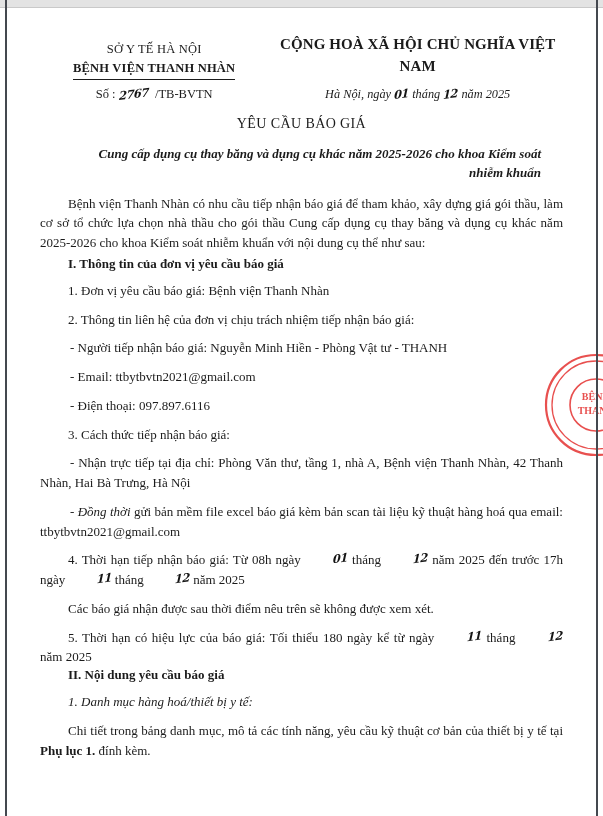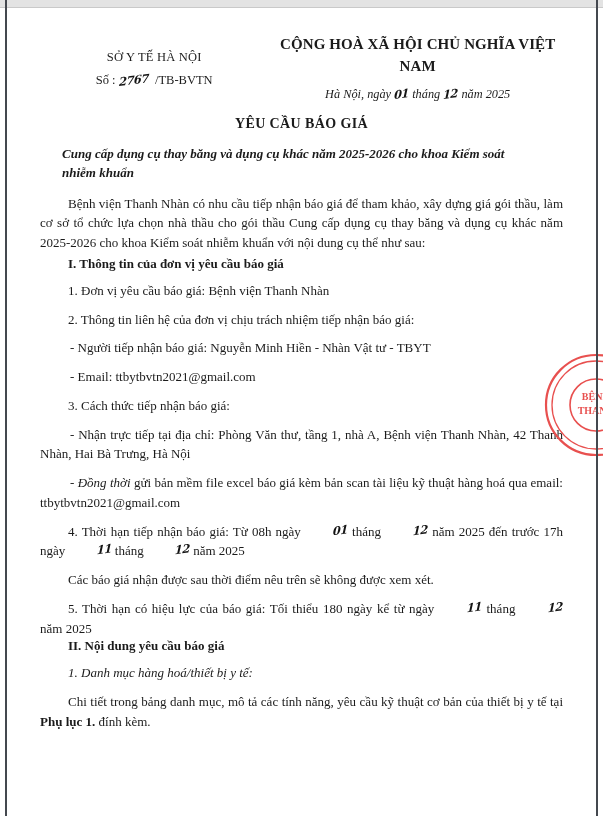--- a/index.html
+++ b/index.html
@@ -42,21 +42,21 @@
     right: 8px;
     top: 8px;
     bottom: 0;
     padding: 14px 32px 0 32px;
     box-sizing: border-box;
   }
 
   
   .header {
     display: flex;
-    align-items: center;
+    align-items: flex-end;
     margin-top: 12px;
   }
   .hdr-left {
     width: 44%;
     text-align: center;
     padding-right: 4px;
   }
   .hdr-right {
     width: 56%;
     text-align: center;
@@ -105,26 +105,26 @@
     letter-spacing: -0.5px;
     display: inline-block;
     transform: rotate(-7deg) skewX(-9deg);
     color: #141414;
   }
 
   
   .doc-title {
     text-align: center;
     font-size: 14px;
-    font-weight: bold;
+    font-weight: normal;
     letter-spacing: .4px;
     margin-top: 14px;
   }
   .doc-subtitle {
-    text-align: left;
+    text-align: right;
     font-size: 13px;
     font-weight: bold;
     font-style: italic;
     line-height: 1.5;
     margin: 12px 22px 0 22px;
   }
   .addressee {
     text-align: center;
     font-size: 13px;
     margin-top: 15px;
@@ -195,38 +195,40 @@
     </text>
     <text x="53" y="48" text-anchor="middle" font-family="Liberation Serif, serif" font-size="10" font-weight="bold" fill="#e8504f">BỆNH</text>
     <text x="53" y="62" text-anchor="middle" font-family="Liberation Serif, serif" font-size="10" font-weight="bold" fill="#e8504f">THANH</text>
   </svg>
 
   <div class="sheet">
 
     <div class="header">
       <div class="hdr-left">
         <div class="org-line">SỞ Y TẾ HÀ NỘI</div>
+        <div><span class="org-line bold">BỆNH VIỆN THANH NHÀN</span></div>
         <div class="so-line"><span>Số : </span><span class="hw">2767</span><span>  /TB-BVTN</span></div>
       </div>
       <div class="hdr-right">
         <div class="nation">CỘNG HOÀ XÃ HỘI CHỦ NGHĨA VIỆT NAM</div>
         <div class="date-line"><span>Hà Nội, ngày </span><span class="hw">01</span><span> tháng </span><span class="hw">12</span><span> năm 2025</span></div>
       </div>
     </div>
 
     <div class="doc-title">YÊU CẦU BÁO GIÁ</div>
     <div class="doc-subtitle">Cung cấp dụng cụ thay băng và dụng cụ khác năm 2025-2026 cho khoa Kiểm soát nhiễm khuẩn</div>
 
     <p class="body">Bệnh viện Thanh Nhàn có nhu cầu tiếp nhận báo giá để tham khảo, xây dựng giá gói thầu, làm cơ sở tổ chức lựa chọn nhà thầu cho gói thầu Cung cấp dụng cụ thay băng và dụng cụ khác năm 2025-2026 cho khoa Kiểm soát nhiễm khuẩn với nội dung cụ thể như sau:</p>
 
     <div class="sec-head">I. Thông tin của đơn vị yêu cầu báo giá</div>
     <div class="item">1. Đơn vị yêu cầu báo giá: Bệnh viện Thanh Nhàn</div>
     <div class="item">2. Thông tin liên hệ của đơn vị chịu trách nhiệm tiếp nhận báo giá:</div>
-    <div class="sub">- Người tiếp nhận báo giá: Nguyễn Minh Hiền - Nhàn Vật tư - TBYT</div>
+    <div class="sub">- Người tiếp nhận báo giá: Nguyễn Minh Hiền - Phòng Vật tư - THANH</div>
     <div class="sub">- Email: ttbytbvtn2021@gmail.com</div>
+    <div class="sub">- Điện thoại: 097.897.6116</div>
     <div class="item">3. Cách thức tiếp nhận báo giá:</div>
     <div class="sub">- Nhận trực tiếp tại địa chỉ: Phòng Văn thư, tầng 1, nhà A, Bệnh viện Thanh Nhàn, 42 Thanh Nhàn, Hai Bà Trưng, Hà Nội</div>
     <div class="sub"><span>- </span><span class="bi">Đồng thời</span><span> gửi bản mềm file excel báo giá kèm bản scan tài liệu kỹ thuật hàng hoá qua email: ttbytbvtn2021@gmail.com</span></div>
     <div class="item"><span>4. Thời hạn tiếp nhận báo giá: Từ 08h ngày </span><span class="hw">01</span><span> tháng </span><span class="hw">12</span><span> năm 2025 đến trước 17h ngày </span><span class="hw">11</span><span> tháng </span><span class="hw">12</span><span> năm 2025</span></div>
     <div class="item">Các báo giá nhận được sau thời điểm nêu trên sẽ không được xem xét.</div>
     <div class="item"><span>5. Thời hạn có hiệu lực của báo giá: Tối thiểu 180 ngày kể từ ngày </span><span class="hw">11</span><span> tháng </span><span class="hw">12</span><span> năm 2025</span></div>
 
     <div class="sec-head">II. Nội dung yêu cầu báo giá</div>
     <div class="item ital">1. Danh mục hàng hoá/thiết bị y tế:</div>
     <div class="item"><span>Chi tiết trong bảng danh mục, mô tả các tính năng, yêu cầu kỹ thuật cơ bản của thiết bị y tế tại </span><span class="bold">Phụ lục 1.</span><span> đính kèm.</span></div>

